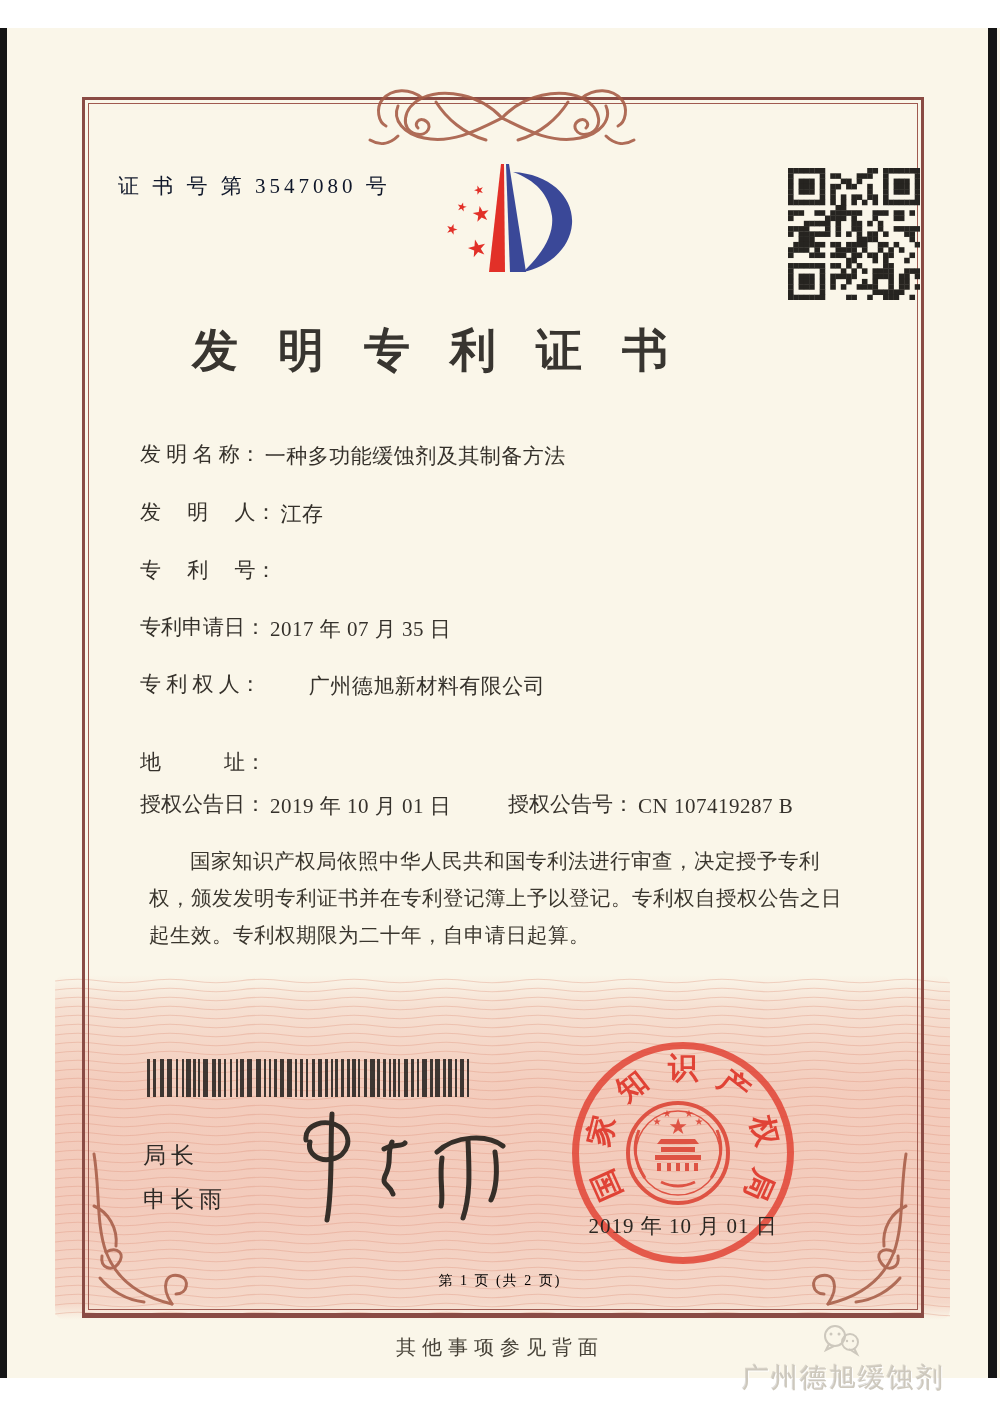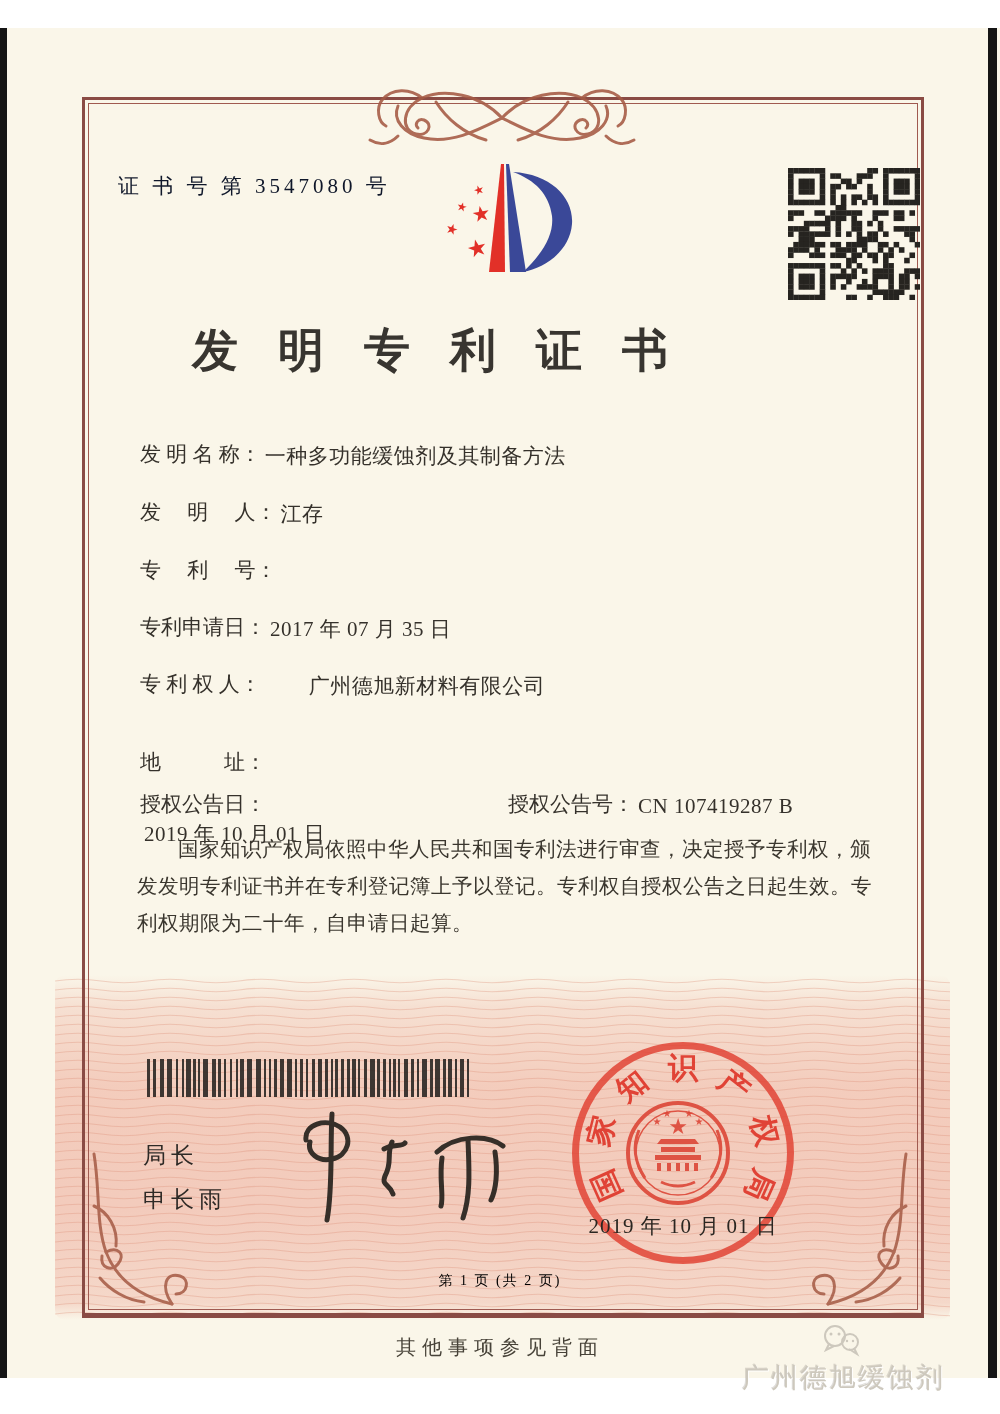--- a/index.html
+++ b/index.html
@@ -38,21 +38,21 @@
   }
   .title{
     position:absolute;left:0;top:320px;width:860px;text-align:center;
     font-size:46px;font-weight:700;color:#383530;letter-spacing:40px;text-indent:40px;
   }
   .row{position:absolute;left:140px;display:flex;align-items:flex-start;
     font-size:21px;color:#35312b;}
   .row .lbl{white-space:pre;flex:0 0 auto;}
   .row .val{margin-left:4px;max-width:590px;line-height:33px;letter-spacing:0.5px;}
   .paras{position:absolute;left:137px;top:831px;width:736px;color:#3a362e;}
-  .paras p{margin:0;text-indent:2em;font-size:20.5px;line-height:37px;letter-spacing:0.5px;}
+  .paras p{margin:12px;text-indent:2em;font-size:20.5px;line-height:37px;letter-spacing:0.5px;}
   .officer{position:absolute;left:143px;font-size:23px;color:#2e2a26;letter-spacing:5px;}
   .page-info{position:absolute;left:0;top:1272px;width:1000px;text-align:center;
     font-size:14px;color:#000000;letter-spacing:2px;}
   .back-note{position:absolute;left:0;top:1334px;width:1000px;text-align:center;
     font-size:20px;color:#474238;letter-spacing:6px;}
   .seal{position:absolute;left:572px;top:1042px;width:222px;height:222px;}
   .seal-ring{position:absolute;left:0;top:0;width:208px;height:208px;border-radius:50%;
     border:7px solid rgba(224,62,48,0.82);}
   .seal-char{position:absolute;font-size:30px;font-weight:700;color:rgba(222,55,42,0.92);
     transform-origin:center;}
@@ -497,21 +497,21 @@
   <span class="lbl">专利申请日：</span>
   <span class="val">2017 年 07 月 35 日</span>
 </div>
 <div class="row" style="top:670px;gap:44px;">
   <span class="lbl">专 利 权 人：</span>
   <span class="val">广州德旭新材料有限公司</span>
 </div>
 <div class="row" style="top:700px;margin-top:48px;">
   <span class="lbl">地　　　址：</span>
 </div>
-<div class="row" style="top:790px;flex-direction:column;">
+<div class="row" style="top:790px;">
   <span class="lbl">授权公告日：</span>
   <span class="val">2019 年 10 月 01 日</span>
 </div>
 <div class="row" style="top:790px;left:508px;">
   <span class="lbl">授权公告号：</span>
   <span class="val">CN 107419287 B</span>
 </div>
 
 <div class="paras">
   <p>国家知识产权局依照中华人民共和国专利法进行审查，决定授予专利权，颁发发明专利证书并在专利登记簿上予以登记。专利权自授权公告之日起生效。专利权期限为二十年，自申请日起算。</p>

